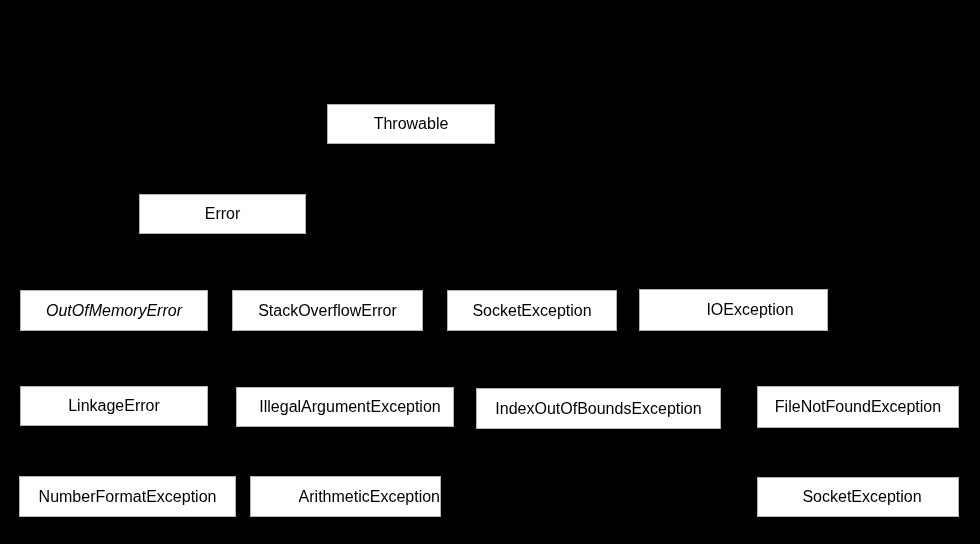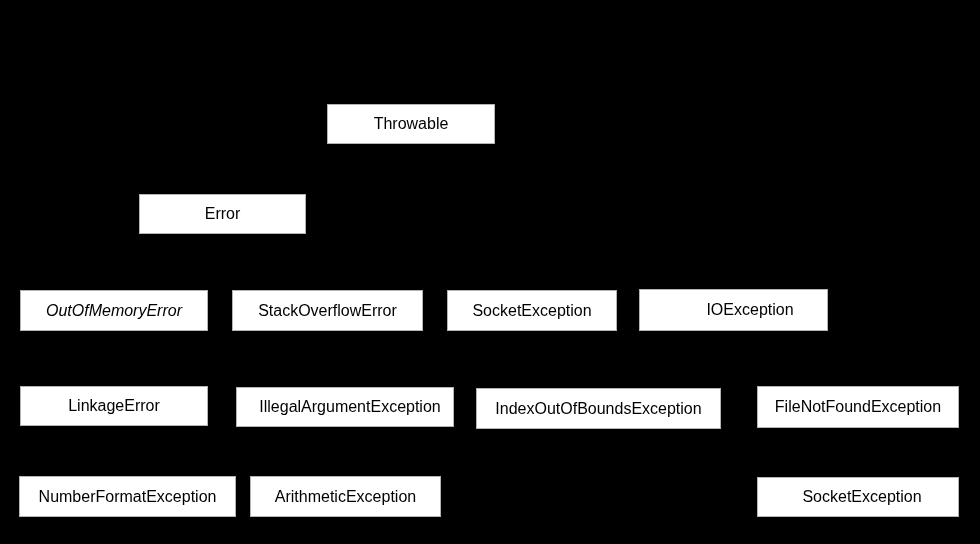--- a/index.html
+++ b/index.html
@@ -61,19 +61,19 @@
     </div>
   <div class="node" style="left: 476px; top: 388px; width: 245px; height: 41px;">
       <span class="node-label">IndexOutOfBoundsException</span>
     </div>
   <div class="node" style="left: 757px; top: 386px; width: 202px; height: 42px; justify-content: center;">
       <span class="node-label">FileNotFoundException</span>
     </div>
   <div class="node" style="left: 19px; top: 476px; width: 217px; height: 41px;">
       <span class="node-label">NumberFormatException</span>
     </div>
-  <div class="node" style="left: 250px; top: 476px; width: 191px; height: 41px;">
+  <div class="node" style="left: 250px; top: 476px; width: 191px; height: 41px; justify-content: flex-end;">
       <span class="node-label">ArithmeticException</span>
     </div>
   <div class="node" style="left: 757px; top: 477px; width: 202px; height: 40px; padding-left: 8px;">
       <span class="node-label">SocketException</span>
     </div>
 </div>
 
 </body></html>

